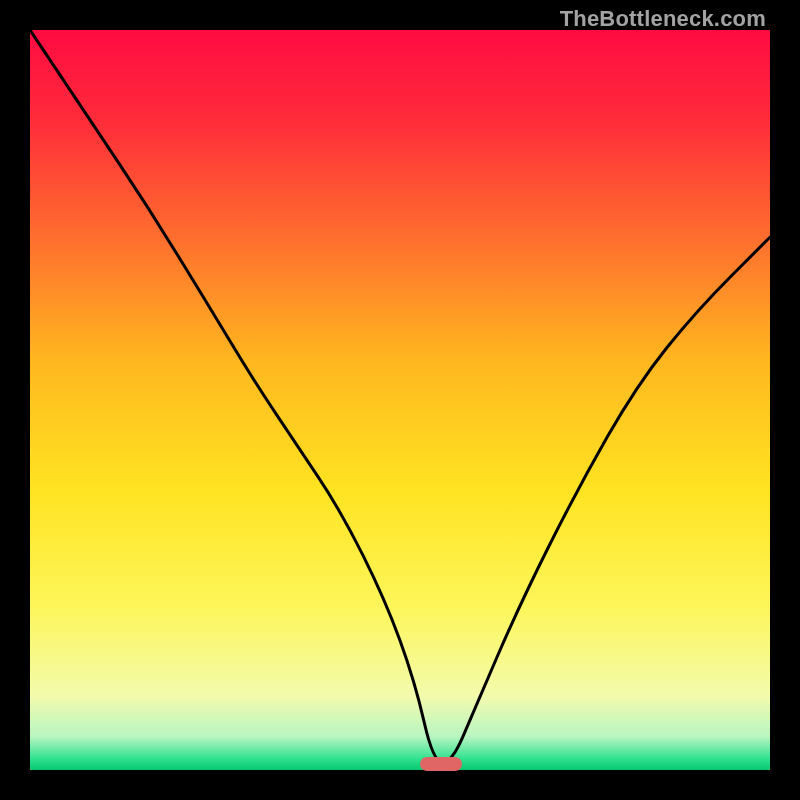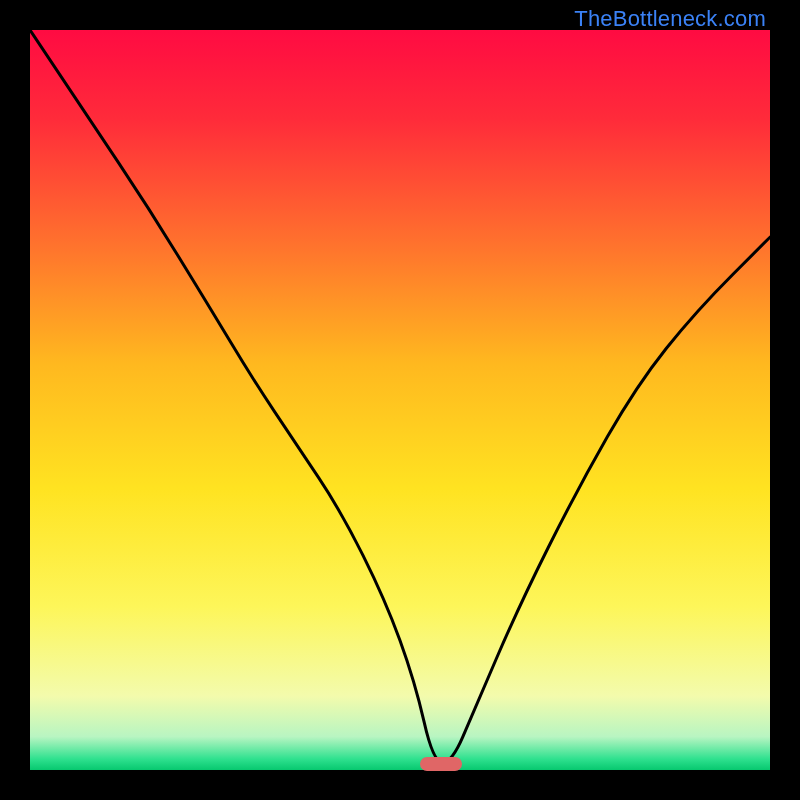--- a/index.html
+++ b/index.html
@@ -23,24 +23,24 @@
     position: absolute;
     left: 0;
     top: 0;
     width: 740px;
     height: 740px;
   }
   .watermark {
     position: absolute;
     top: 6px;
     right: 34px;
-    color: #3b82f6;
+    color: #a3a3a3;
     font-size: 22px;
     letter-spacing: 0.2px;
-    font-weight: 400;
+    font-weight: 700;
   }
   .marker {
     position: absolute;
     width: 42px;
     height: 14px;
     border-radius: 7px;
     transform: translate(-50%, -50%);
   }
   svg { display: block; }
 </style>

